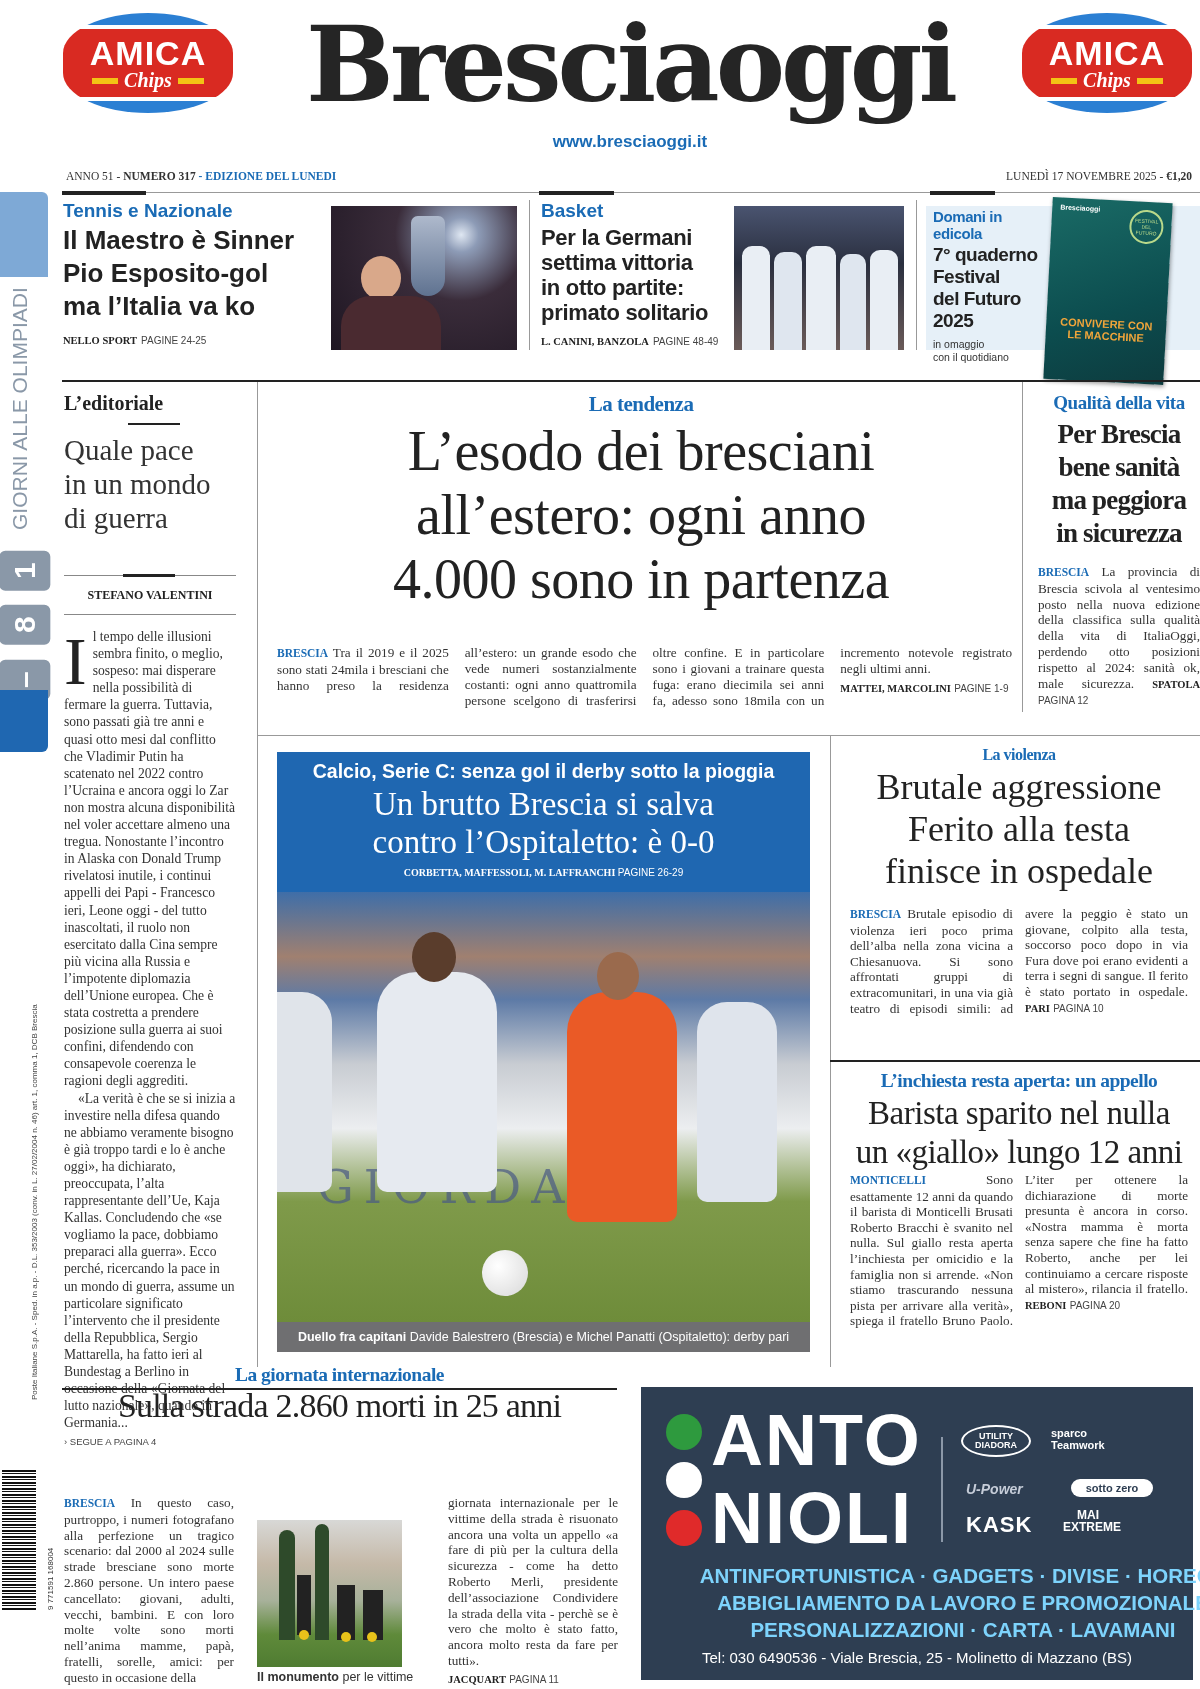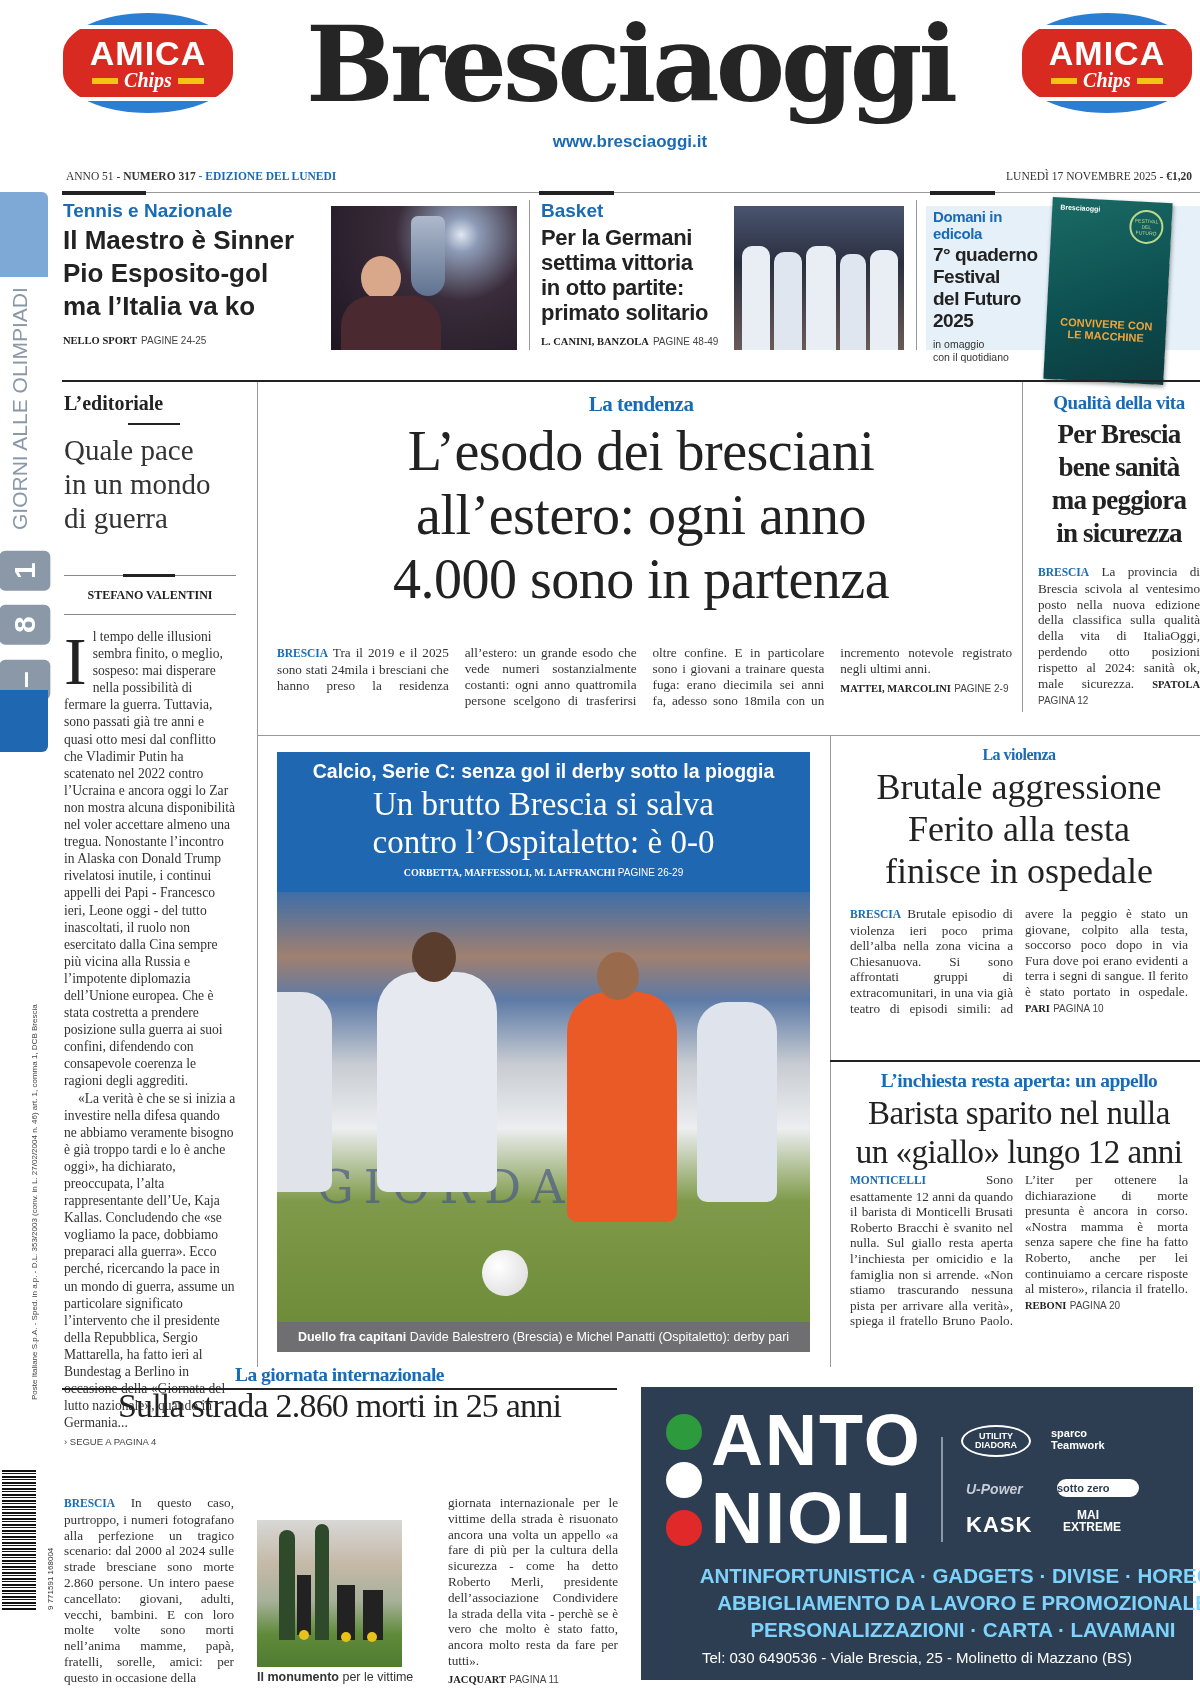--- a/index.html
+++ b/index.html
@@ -152,21 +152,21 @@
 <div class="abs" style="left:260px;top:392px;width:762px">
   <div class="kicker-serif" style="font-size:21px">La tendenza</div>
   <div style="text-align:center;font-size:56px;line-height:64px;color:#222;margin-top:2px;letter-spacing:-0.5px;font-family:'Liberation Serif',serif">
     <div>L’esodo dei bresciani</div>
       <div>all’estero: ogni anno</div>
       <div>4.000 sono in partenza</div>
   </div>
 </div>
 <div class="abs body-text" style="left:277px;top:645px;width:735px;column-count:4;column-gap:16px;font-size:13.2px;line-height:15.9px">
   <span class="loc">BRESCIA</span> <span>Tra il 2019 e il 2025 sono stati 24mila i bresciani che hanno preso la residenza all’estero: un grande esodo che vede numeri sostanzialmente costanti: ogni anno quattromila persone scelgono di trasferirsi oltre confine. E in particolare sono i giovani a trainare questa fuga: erano diecimila sei anni fa, adesso sono 18mila con un incremento notevole registrato negli ultimi anni.</span>
-  <div style="margin-top:3px"><span class="byline">MATTEI, MARCOLINI</span> <span class="page-ref">PAGINE 2-9</span></div>
+  <div style="margin-top:3px"><span class="byline">MATTEI, MARCOLINI</span> <span class="page-ref">PAGINE 1-9</span></div>
 </div>
 
 <div class="abs" style="left:1038px;top:392px;width:162px">
   <div class="kicker-serif" style="font-size:19px">Qualità della vita</div>
   <div style="text-align:center;font-size:27px;line-height:33px;font-weight:bold;color:#222;margin-top:4px;letter-spacing:-0.8px">
     <div>Per Brescia</div>
       <div>bene sanità</div>
       <div>ma peggiora</div>
       <div>in sicurezza</div>
   </div>
@@ -257,21 +257,21 @@
   <div style="position:absolute;left:25px;top:75px;width:36px;height:36px;border-radius:50%;background:#ffffff"></div>
   <div style="position:absolute;left:25px;top:123px;width:36px;height:36px;border-radius:50%;background:#e02a2a"></div>
   <div class="sans" style="position:absolute;left:70px;top:14px;color:#fff;font-weight:bold;font-size:72px;line-height:78px;letter-spacing:2px">
     <div>ANTO</div>
       <div>NIOLI</div>
   </div>
   <div style="position:absolute;left:300px;top:50px;width:2px;height:105px;background:#8c98a8"></div>
   <div class="sans" style="position:absolute;left:320px;top:38px;width:70px;height:32px;border:2px solid #fff;border-radius:50%;color:#fff;font-size:9px;font-weight:bold;display:flex;align-items:center;justify-content:center;text-align:center;line-height:9px">UTILITY DIADORA</div>
   <div class="sans" style="position:absolute;left:410px;top:40px;width:90px;color:#fff;font-size:11px;font-weight:bold">sparco Teamwork</div>
   <div class="sans" style="position:absolute;left:325px;top:94px;color:#c5ccd8;font-size:14px;font-style:italic;font-weight:bold">U-Power</div>
-  <div class="sans" style="position:absolute;left:416px;top:92px;width:82px;height:18px;border-radius:9px;background:#fff;color:#2e3e52;font-size:11px;font-weight:bold;line-height:18px">sotto zero</div>
+  <div class="sans" style="position:absolute;left:430px;top:92px;width:82px;height:18px;border-radius:9px;background:#fff;color:#2e3e52;font-size:11px;font-weight:bold;text-align:center;line-height:18px">sotto zero</div>
   <div class="sans" style="position:absolute;left:325px;top:125px;color:#fff;font-size:22px;font-weight:bold;letter-spacing:1px">KASK</div>
   <div class="sans" style="position:absolute;left:422px;top:122px;width:50px;color:#fff;font-size:12px;font-weight:bold;text-align:center;line-height:12px">MAI EXTREME</div>
   <div class="sans" style="position:absolute;left:0;top:175px;width:644px;text-align:center;color:#7dd3fc;font-weight:bold;font-size:20.5px;line-height:27px">
     <div>ANTINFORTUNISTICA · GADGETS · DIVISE · HORECA</div>
       <div>ABBIGLIAMENTO DA LAVORO E PROMOZIONALE</div>
       <div>PERSONALIZZAZIONI · CARTA · LAVAMANI</div>
   </div>
   <div class="sans" style="position:absolute;left:0;top:262px;width:552px;text-align:center;color:#fff;font-size:15px">Tel: 030 6490536 - Viale Brescia, 25 - Molinetto di Mazzano (BS)</div>
 </div>
 

